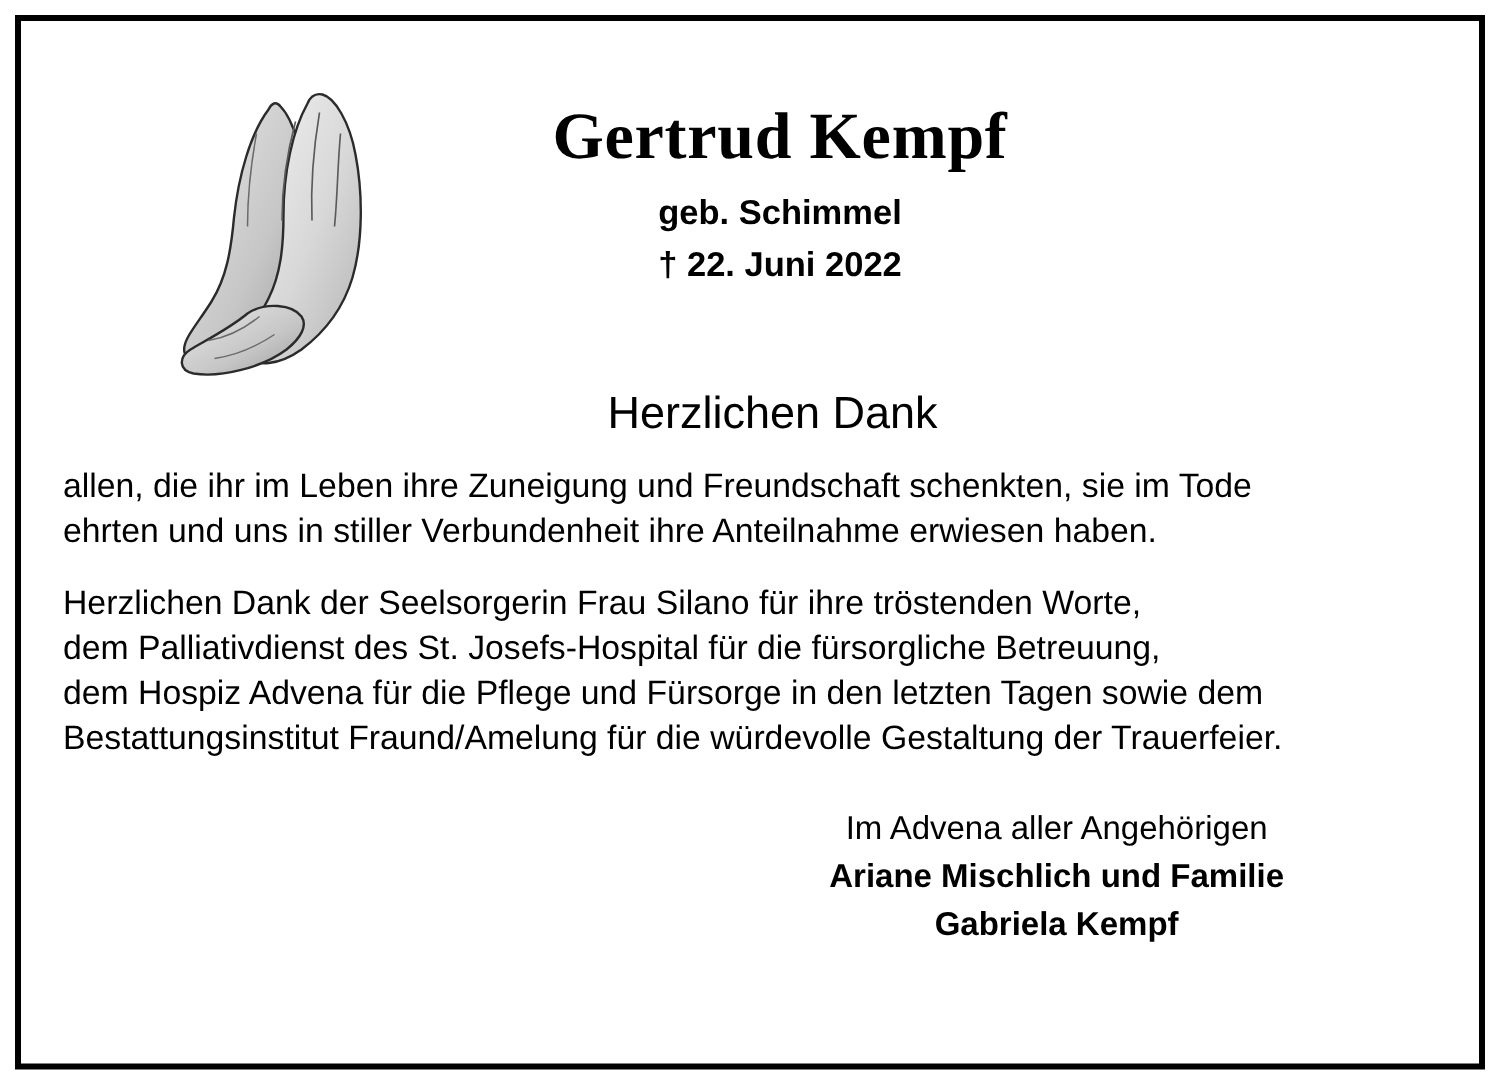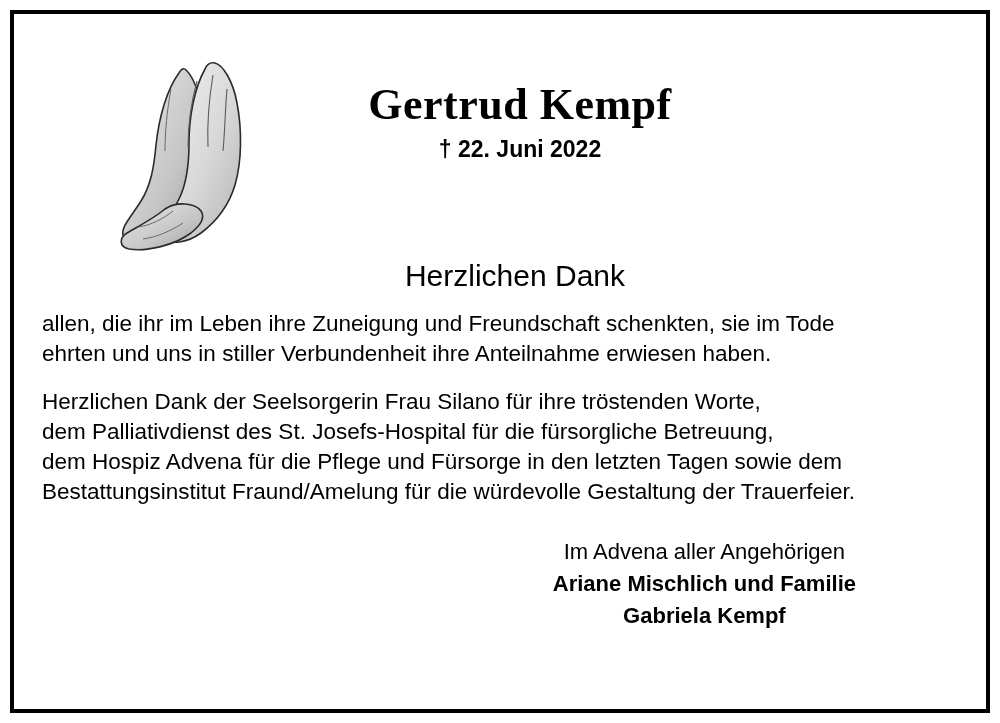--- a/index.html
+++ b/index.html
@@ -36,21 +36,21 @@
     left: 95px;
     top: 45px;
     width: 160px;
     height: 195px;
   }
   .hands svg { display: block; }
 
   .head-block {
     position: absolute;
     left: 0;
-    top: 68px;
+    top: 54px;
     width: 100%;
     text-align: center;
   }
   .name {
     font-family: "Liberation Serif", serif;
     font-weight: bold;
     font-size: 44px;
     letter-spacing: 0.5px;
     line-height: 1.05;
     padding-left: 40px;
@@ -141,20 +141,21 @@
         <path d="M62 30 C58 52 56 72 56 92" fill="none" stroke="#6a6a6a" stroke-width="1"></path>
 
         <path d="M56 150 C44 160 28 168 18 174 C10 179 10 188 20 190 C38 193 66 186 82 174 C92 166 96 158 92 152 C86 144 68 142 56 150 Z" fill="url(#skin2)" stroke="#2b2b2b" stroke-width="1.6"></path>
         <path d="M30 168 C42 166 54 160 64 152" fill="none" stroke="#6a6a6a" stroke-width="1"></path>
         <path d="M34 180 C48 178 62 172 74 164" fill="none" stroke="#6a6a6a" stroke-width="1"></path>
       </svg>
     </div>
 
     <div class="head-block">
       <div class="name">Gertrud Kempf</div>
+      <div class="maiden">geb. Schimmel</div>
       <div class="death-date">† 22. Juni 2022</div>
     </div>
 
     <div class="thanks-title">Herzlichen Dank</div>
 
     <div class="body-text">
       <p class="para">
         <span class="ln">allen, die ihr im Leben ihre Zuneigung und Freundschaft schenkten, sie im Tode</span>
         <span class="ln">ehrten und uns in stiller Verbundenheit ihre Anteilnahme erwiesen haben.</span>
       </p>

